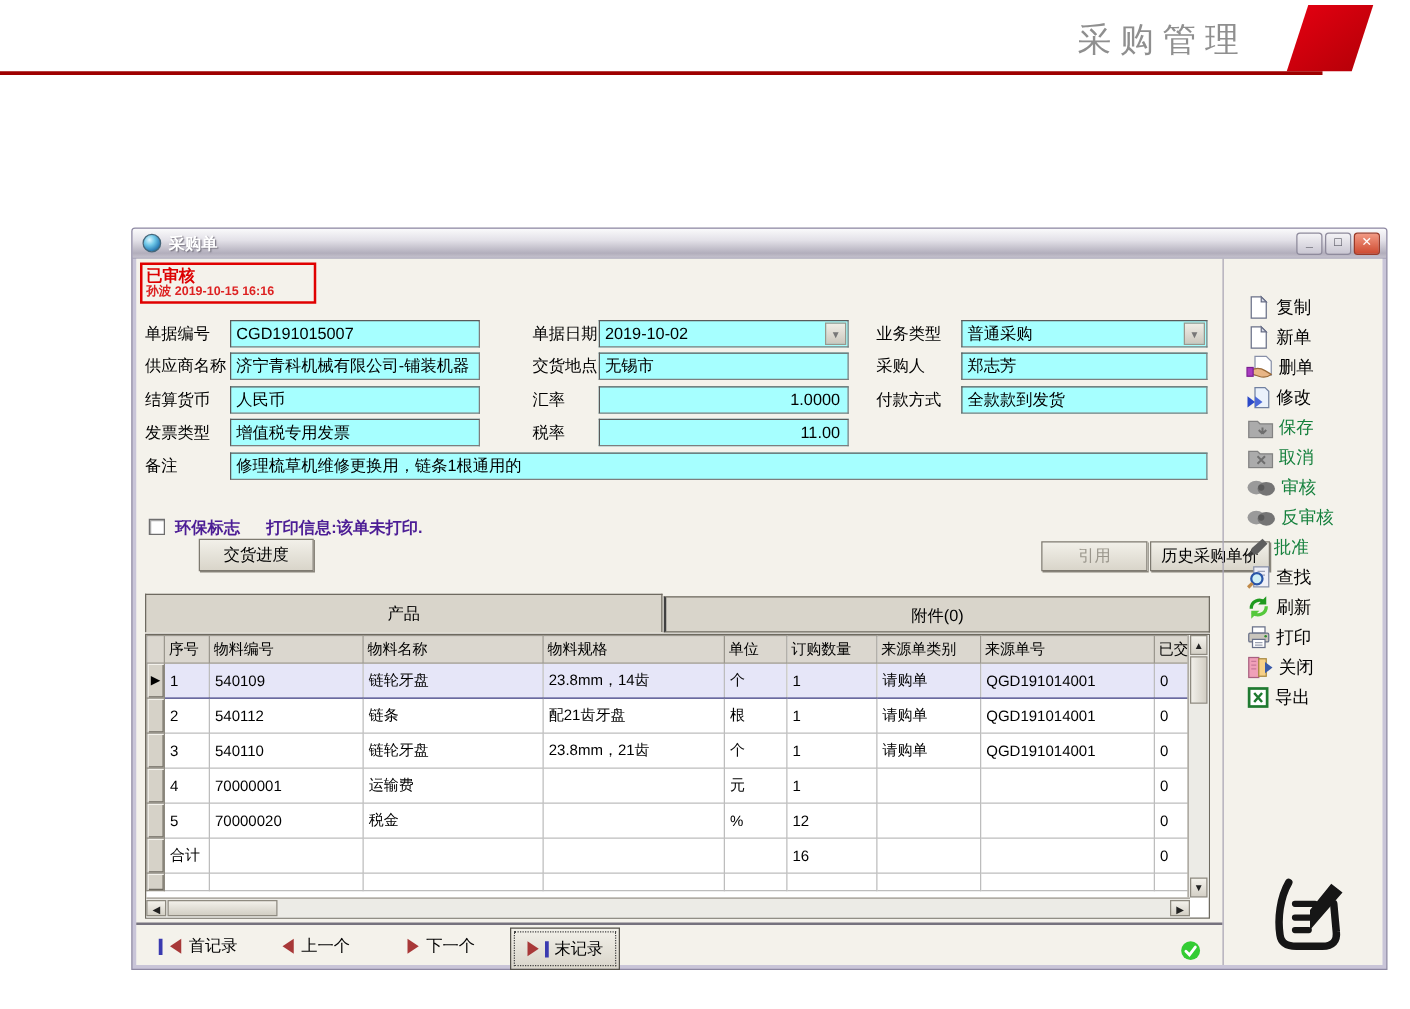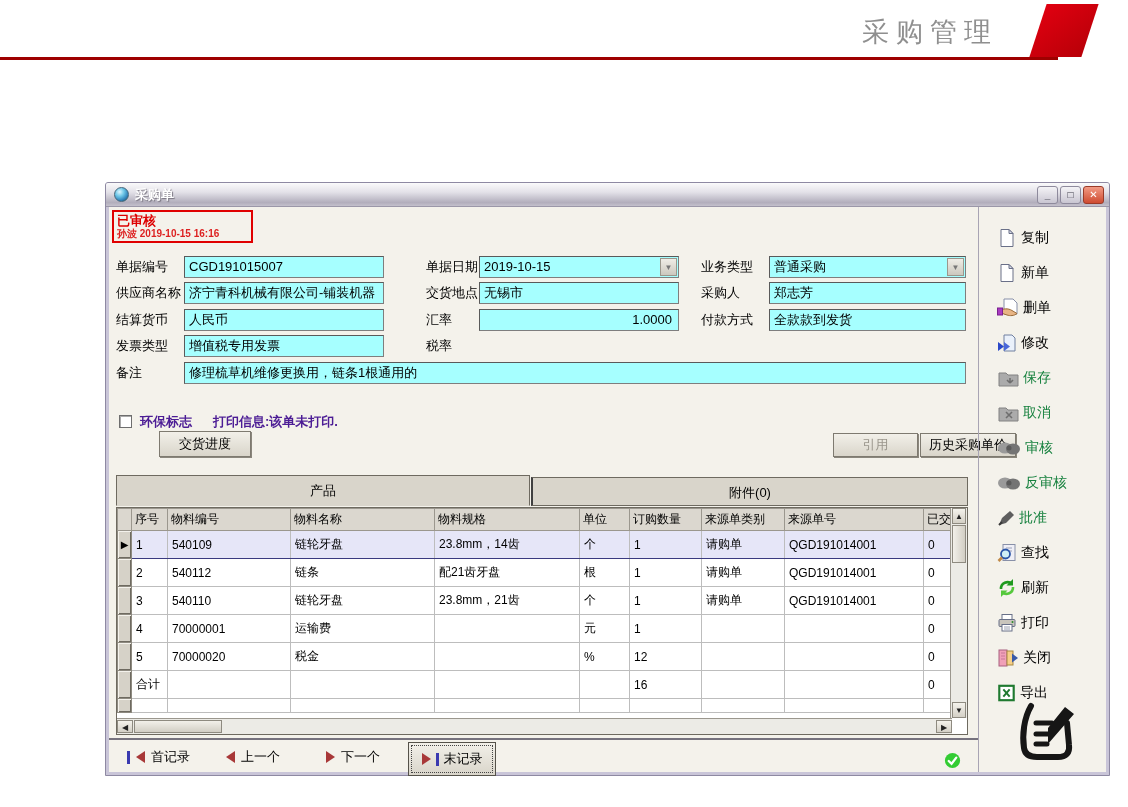--- a/index.html
+++ b/index.html
@@ -107,21 +107,21 @@
   .tri.right { border-left:9px solid #A83838; }
   .vbar { width:3px; height:13px; background:#3A3AB0; }
   .nav-btn { position:absolute; left:299px; top:1px; width:88px; height:34px;
     background:linear-gradient(180deg,#F2F0E9,#D9D5CA); border:1px solid #55524A;
     display:flex; align-items:center; justify-content:center; gap:5px; font-size:13px;
     outline:1px dotted #444; outline-offset:-4px; }
   .ok-icon { position:absolute; left:835px; top:11px; }
 
   
   .sidebar { position:absolute; left:869px; top:0; bottom:0; width:130px;
-    border-left:1px solid #A8A4B4; padding:19px 0 0 18px; display:flex; flex-direction:column; gap:11px; }
+    border-left:1px solid #A8A4B4; padding:27px 0 0 18px; display:flex; flex-direction:column; }
   .side-item { display:flex; align-items:center; gap:4px; height:24px; font-size:14px; color:#000; }
   .side-item.disabled { color:#15803d; }
   .side-item svg { flex:0 0 auto; }
   .logo { position:absolute; left:905px; top:492px; width:64px; height:64px; }
 </style>
 </head>
 <body>
 
 <div class="page-header">
   <div class="page-title">采购管理</div>
@@ -153,28 +153,29 @@
     <div class="ffield" style="left:75px;top:75px;width:200px">济宁青科机械有限公司-铺装机器</div>
     <div class="flabel" style="left:7px;top:102px">结算货币</div>
     <div class="ffield" style="left:75px;top:102px;width:200px">人民币</div>
     <div class="flabel" style="left:7px;top:128px">发票类型</div>
     <div class="ffield" style="left:75px;top:128px;width:200px">增值税专用发票</div>
     <div class="flabel" style="left:7px;top:155px">备注</div>
     <div class="ffield" style="left:75px;top:155px;width:782px">修理梳草机维修更换用，链条1根通用的</div>
 
     <div class="flabel" style="left:317px;top:49px">单据日期</div>
     <div class="ffield" style="left:370px;top:49px;width:200px">
-      <span>2019-10-15</span>
+      <span>2019-10-02</span>
       <span class="drop">▼</span>
     </div>
     <div class="flabel" style="left:317px;top:75px">交货地点</div>
     <div class="ffield" style="left:370px;top:75px;width:200px">无锡市</div>
     <div class="flabel" style="left:317px;top:102px">汇率</div>
     <div class="ffield num" style="left:370px;top:102px;width:200px">1.0000</div>
     <div class="flabel" style="left:317px;top:128px">税率</div>
+    <div class="ffield num" style="left:370px;top:128px;width:200px">11.00</div>
 
     <div class="flabel" style="left:592px;top:49px">业务类型</div>
     <div class="ffield" style="left:660px;top:49px;width:197px">
       <span>普通采购</span>
       <span class="drop">▼</span>
     </div>
     <div class="flabel" style="left:592px;top:75px">采购人</div>
     <div class="ffield" style="left:660px;top:75px;width:197px">郑志芳</div>
     <div class="flabel" style="left:592px;top:102px">付款方式</div>
     <div class="ffield" style="left:660px;top:102px;width:197px">全款款到发货</div>

